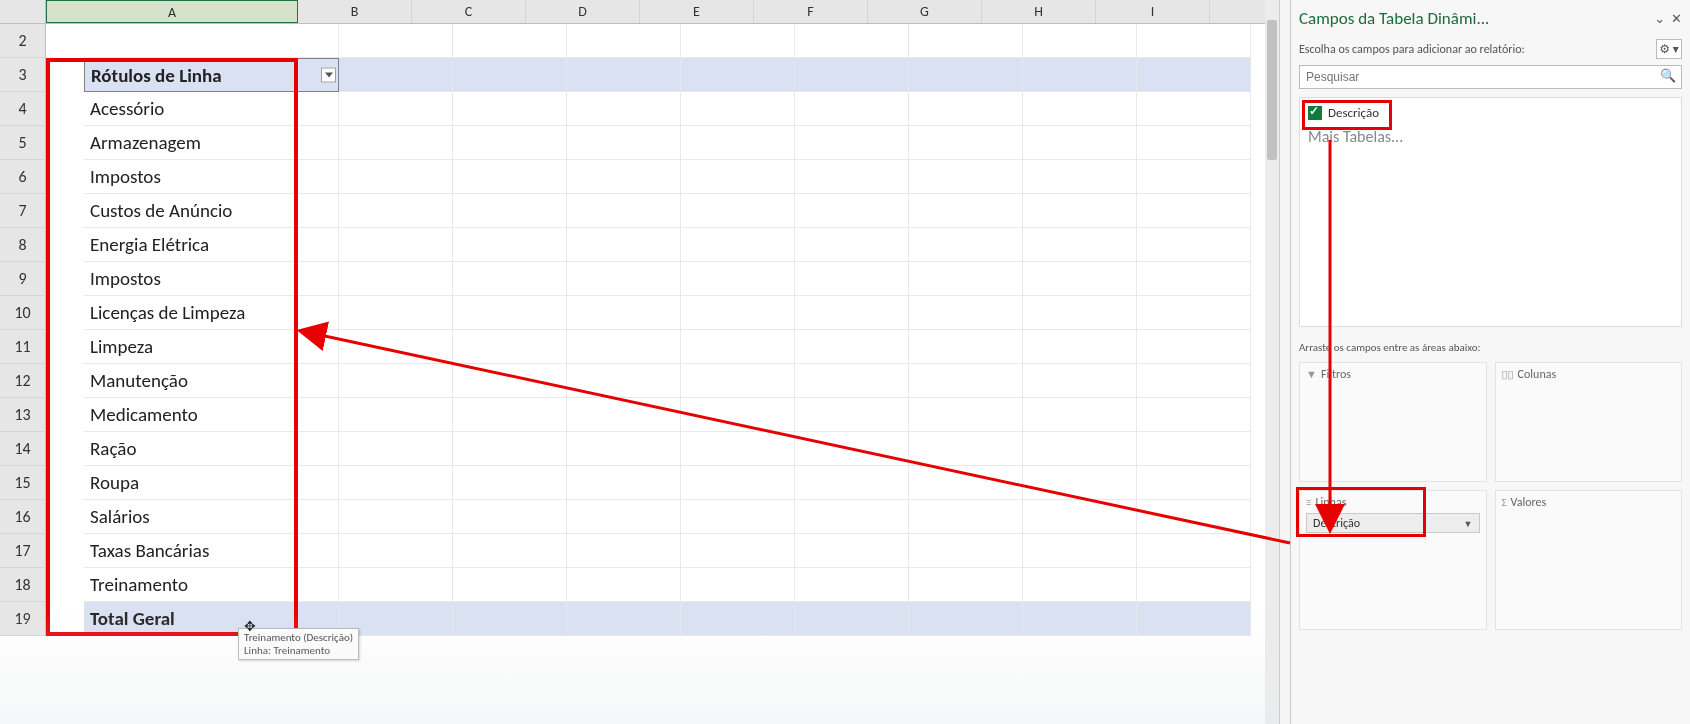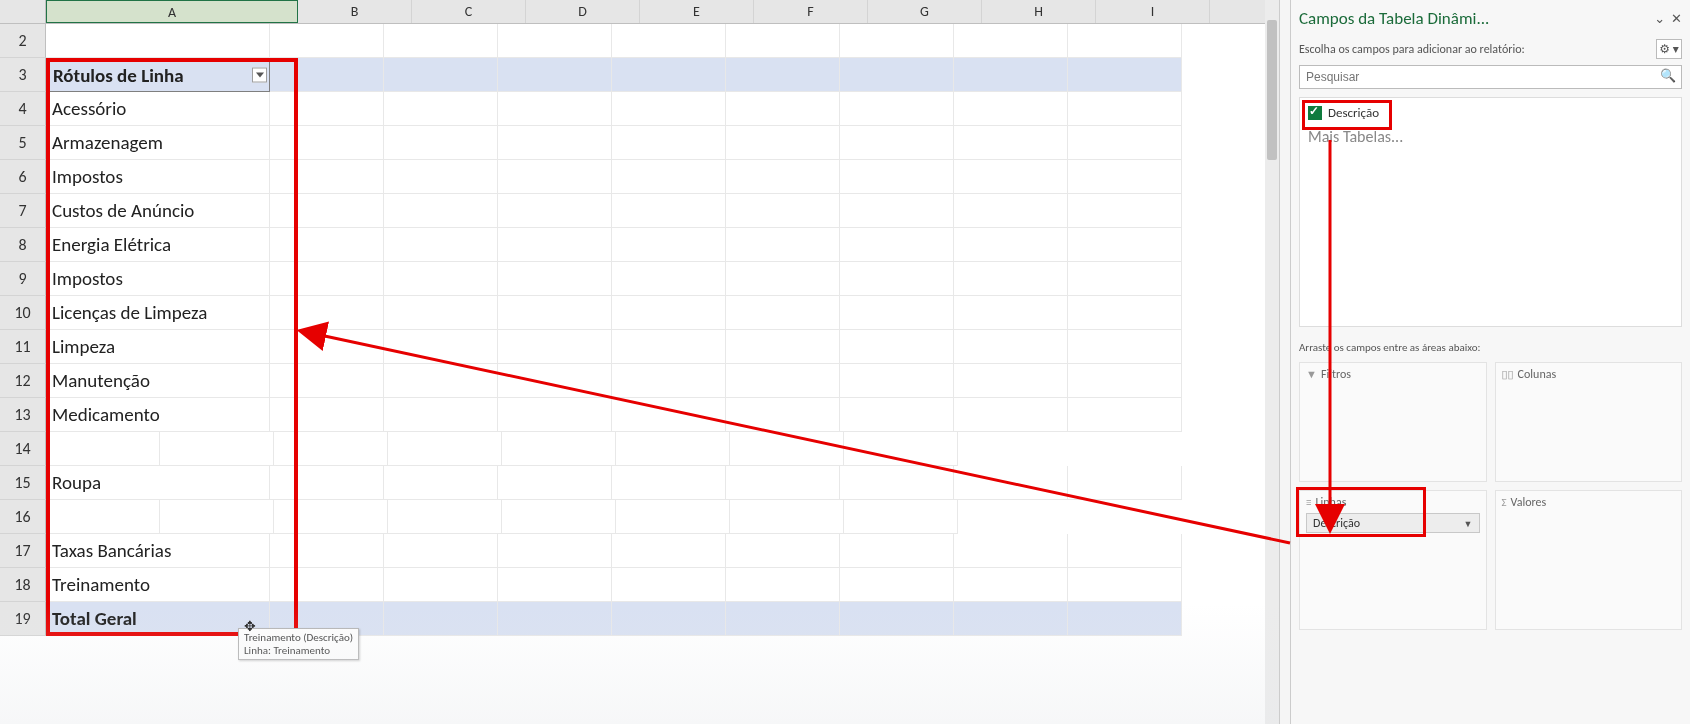--- a/index.html
+++ b/index.html
@@ -59,21 +59,21 @@
     border-right: 1px solid #e8e8e8;
     border-bottom: 1px solid #e8e8e8;
     line-height: 34px;
     font-size: 19px;
     color: #222;
     padding-left: 6px;
     position: relative;
     white-space: nowrap;
     overflow: visible;
   }
-  .cell.cell-A { width: 224px; }
+  .cell.cell-A { width: 255px; margin-left: 38px; }
   .cell.other { width: 114px; }
 
   
   .spreadsheet::after {
     content: '';
     position: absolute;
     left: 0; bottom: 0; right: 0; height: 120px;
     background: linear-gradient(to bottom, rgba(255,255,255,0), rgba(230,232,235,0.35));
     pointer-events: none;
   }
@@ -463,20 +463,21 @@
         <div class="cell other"></div>
         <div class="cell other"></div>
         <div class="cell other"></div>
         <div class="cell other"></div>
         <div class="cell other"></div>
         <div class="cell other"></div>
         <div class="cell other"></div>
       </div>
       <div class="row">
         <div class="row-header">14</div>
+        <div class="cell cell-A">Ração</div>
         <div class="cell other"></div>
         <div class="cell other"></div>
         <div class="cell other"></div>
         <div class="cell other"></div>
         <div class="cell other"></div>
         <div class="cell other"></div>
         <div class="cell other"></div>
         <div class="cell other"></div>
       </div>
       <div class="row">
@@ -486,20 +487,21 @@
         <div class="cell other"></div>
         <div class="cell other"></div>
         <div class="cell other"></div>
         <div class="cell other"></div>
         <div class="cell other"></div>
         <div class="cell other"></div>
         <div class="cell other"></div>
       </div>
       <div class="row">
         <div class="row-header">16</div>
+        <div class="cell cell-A">Salários</div>
         <div class="cell other"></div>
         <div class="cell other"></div>
         <div class="cell other"></div>
         <div class="cell other"></div>
         <div class="cell other"></div>
         <div class="cell other"></div>
         <div class="cell other"></div>
         <div class="cell other"></div>
       </div>
       <div class="row">

